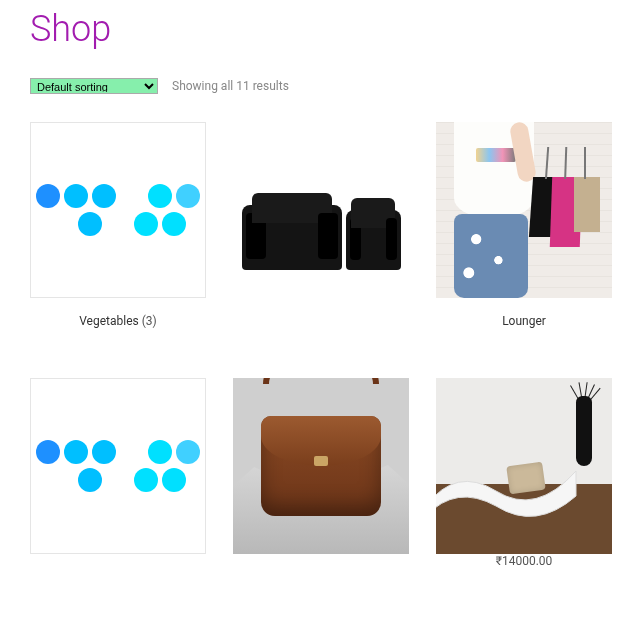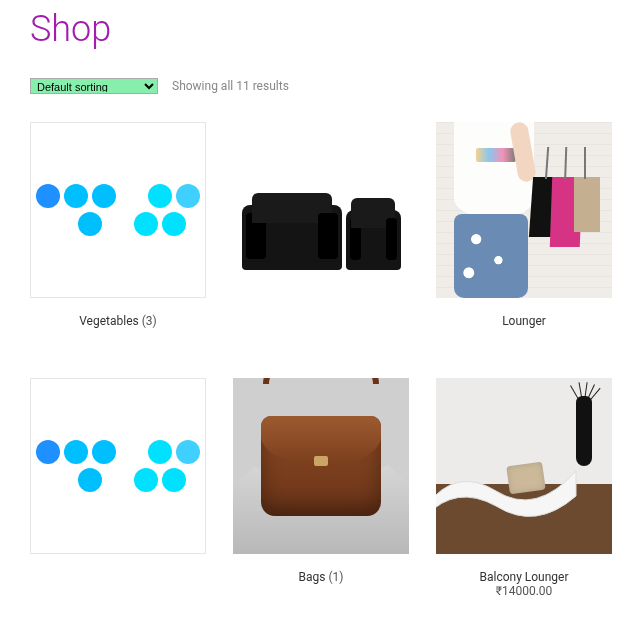--- a/index.html
+++ b/index.html
@@ -226,24 +226,20 @@
   </div>
 
   <div class="card">
     <div class="thumb">
       <div class="lbag-scene">
         <div class="rock"></div>
         <div class="lstrap"></div>
         <div class="lbag"></div>
       </div>
     </div>
-    <div class="card-title">
-      <span>Bags</span>
-      <span class="count">(1)</span>
-    </div>
   </div>
 
   <div class="card">
     <div class="thumb">
       <div class="lounger-scene">
         <div class="twigs">
             <span></span>
             <span></span>
             <span></span>
             <span></span>
@@ -251,20 +247,17 @@
           </div>
         <div class="vase"></div>
         <div class="pillow"></div>
         <div class="lounger">
           <svg viewBox="0 0 160 70">
             <path d="M0,50 Q30,10 70,35 Q110,60 150,15 L150,40 Q110,75 70,50 Q30,28 0,60 Z" fill="#f6f6f6" stroke="#ddd" stroke-width="1"></path>
           </svg>
         </div>
       </div>
     </div>
-    <div class="card-title">
-      <span>Balcony Lounger</span>
-    </div>
     <div class="price">₹14000.00</div>
     <button class="cart-btn" style="visibility:hidden;height:4px;padding:0;margin-top:6px"></button>
   </div>
 
 </div>
 
 </body></html>

